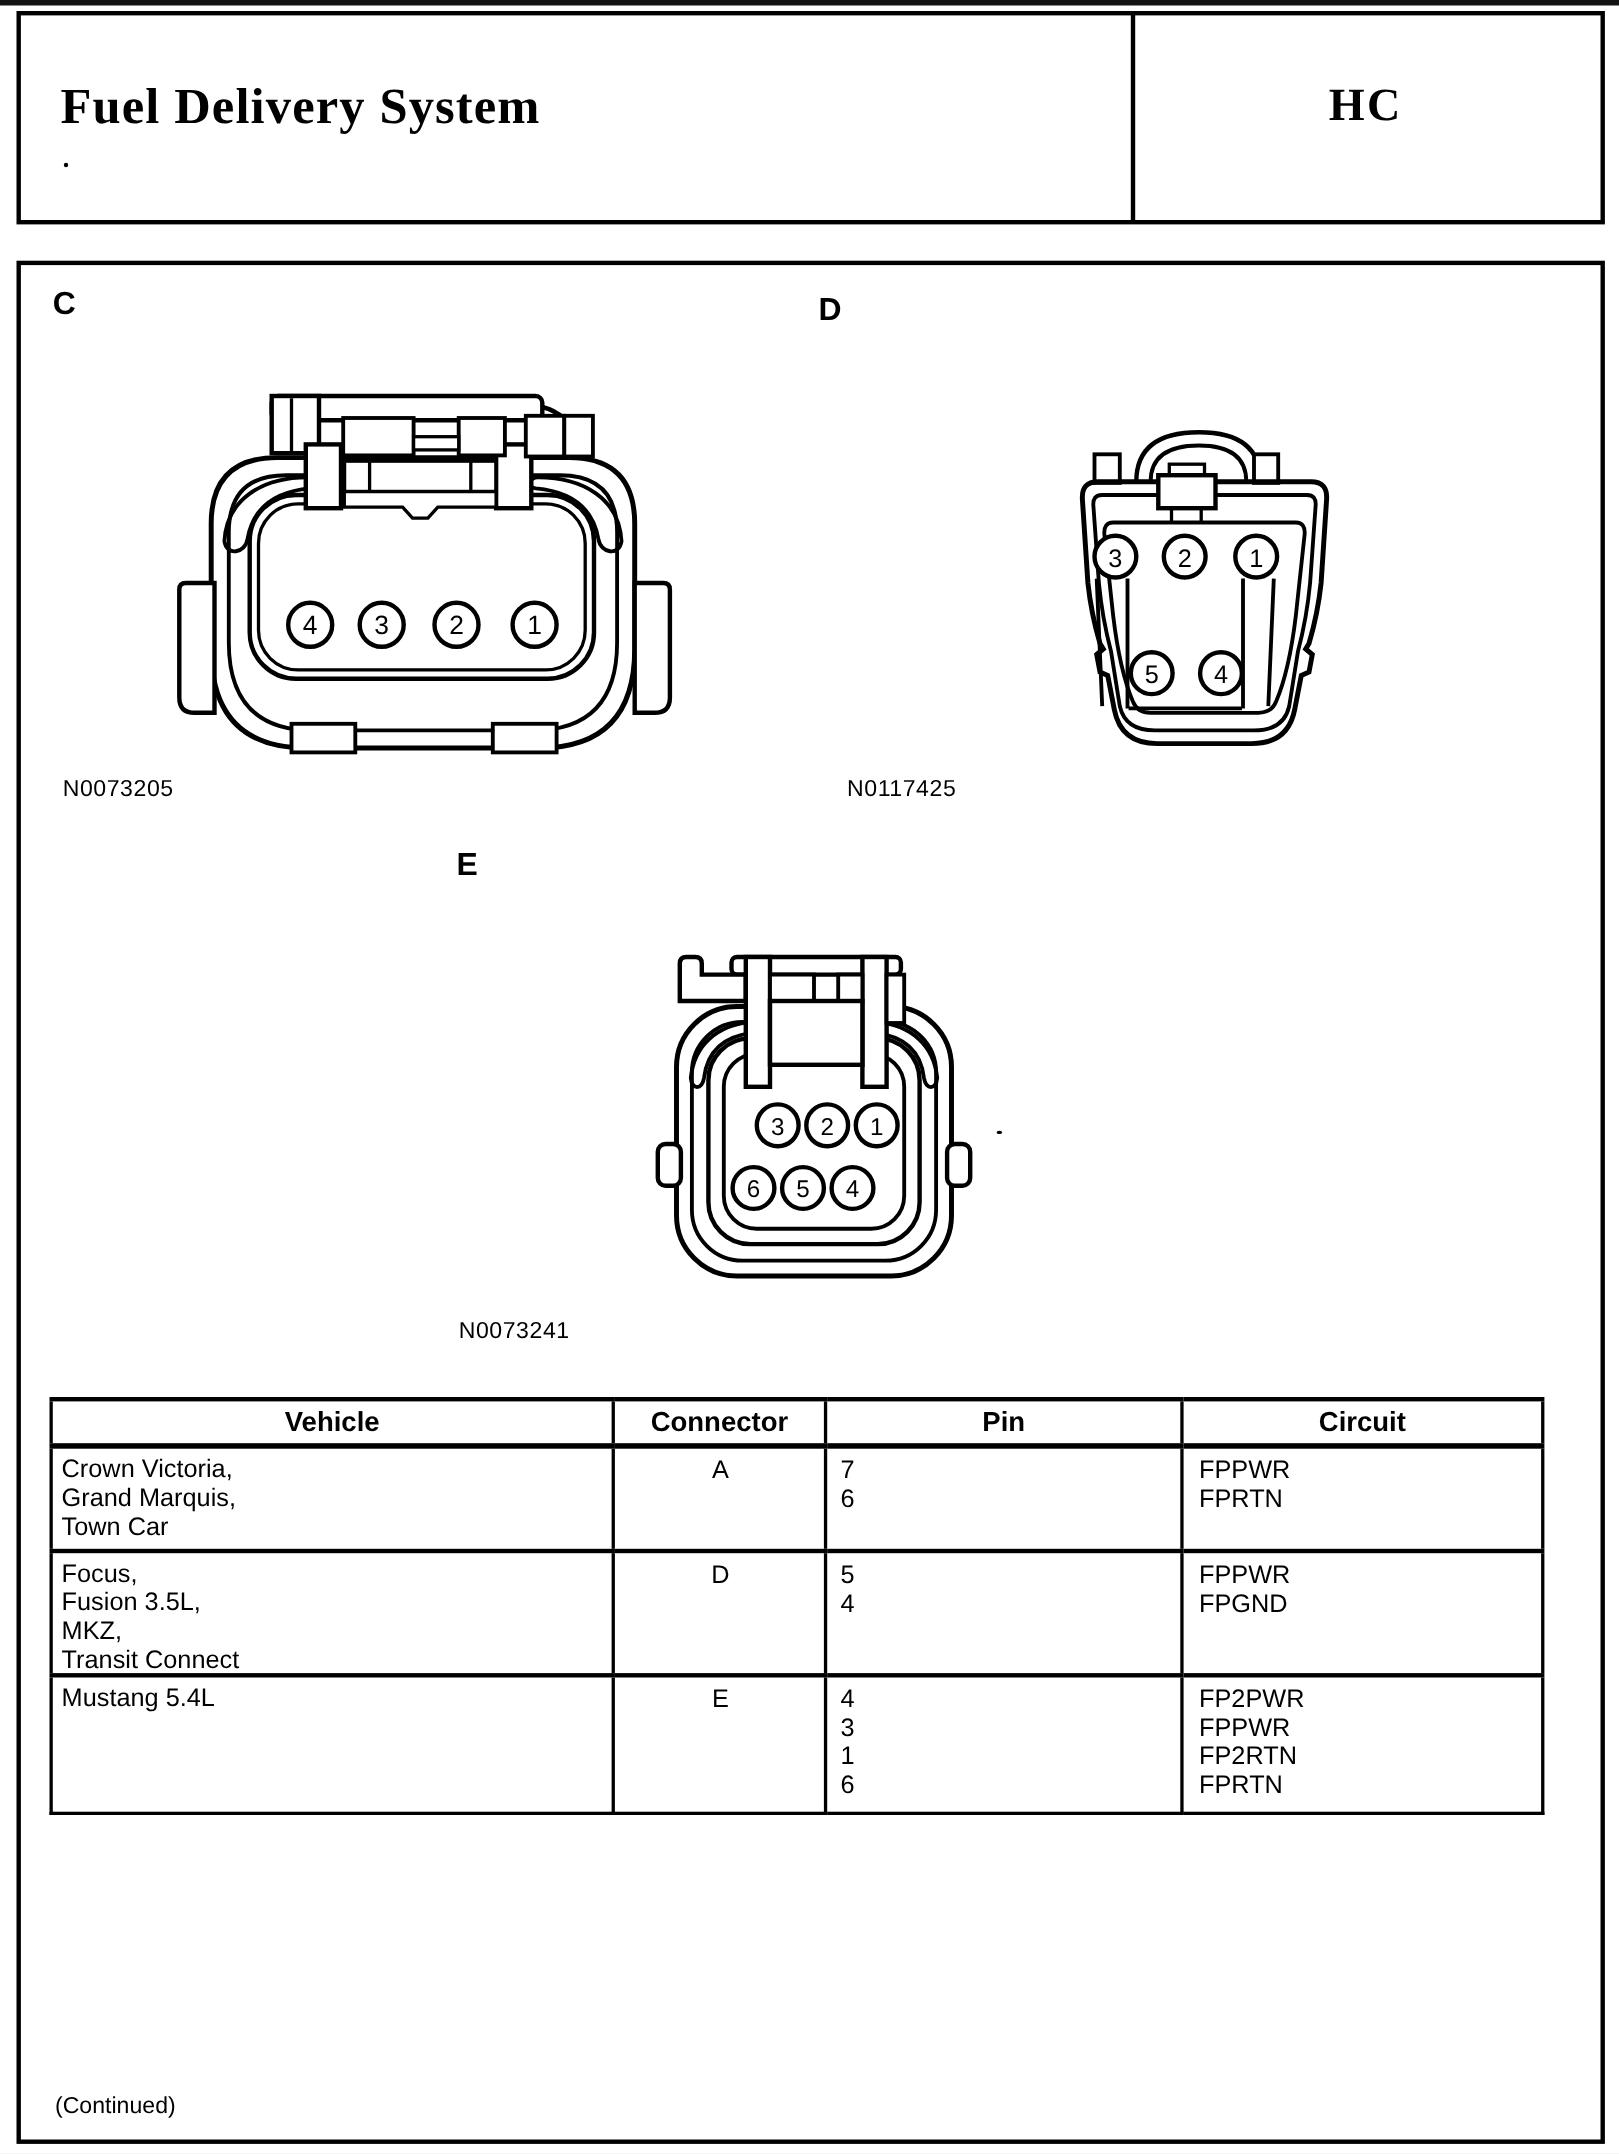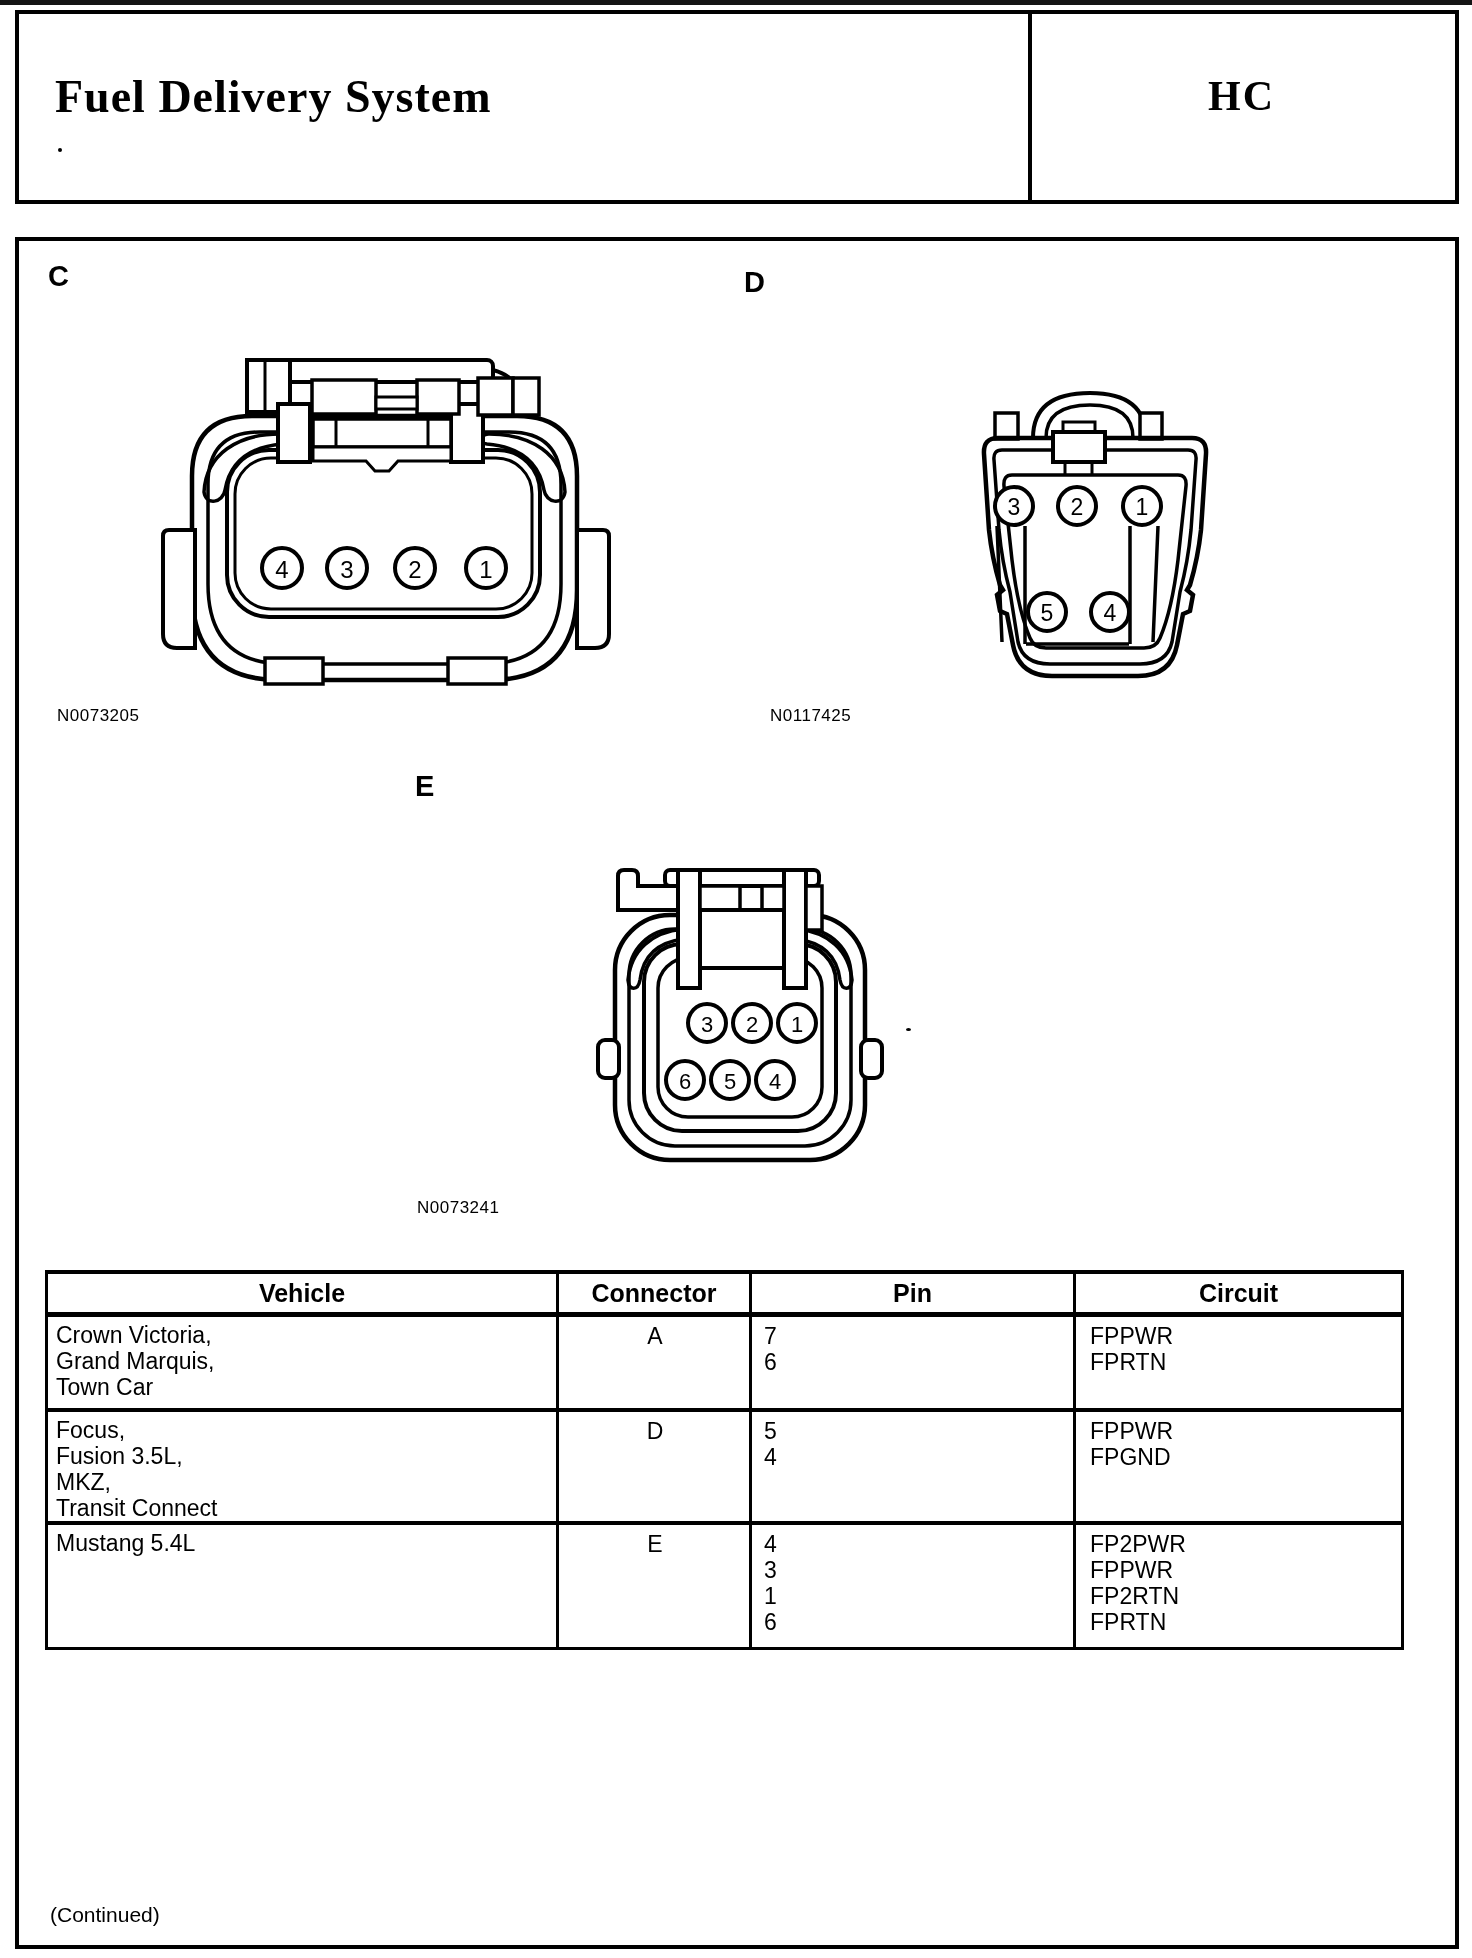--- a/index.html
+++ b/index.html
@@ -12,21 +12,21 @@
   
   .header-box{left:15px;top:10px;width:1436px;height:186px;border:4px solid #000;}
   .header-divider{left:1028px;top:10px;width:4px;height:190px;background:#000;}
   .doc-title{left:55px;top:70px;font-family:"Liberation Serif",serif;font-weight:bold;
              font-size:46px;letter-spacing:1px;}
   .doc-code{left:1032px;top:72px;width:419px;text-align:center;
             font-family:"Liberation Serif",serif;font-weight:bold;font-size:42px;letter-spacing:2px;}
   
   .main-box{left:15px;top:237px;width:1436px;height:1704px;border:4px solid #000;}
   .fig-label{font-weight:bold;font-size:29px;}
-  .fig-caption{font-size:17px;letter-spacing:.5px;}
+  .fig-caption{font-size:21px;letter-spacing:.5px;}
   svg{display:block;}
   svg .ln{fill:none;stroke:#000;}
   svg .wh{fill:#fff;stroke:#000;}
   svg text{font-family:"Liberation Sans",sans-serif;fill:#000;}
   
   .pin-table-wrap{left:45px;top:1270px;}
   table.pin-table{border-collapse:collapse;table-layout:fixed;width:1356px;
                   font-size:23px;line-height:26px;}
   table.pin-table th{border:3px solid #000;border-top:4px solid #000;border-bottom:5px solid #000;
                      font-size:25px;font-weight:bold;height:38px;text-align:center;padding:0;margin-top:17px;}

